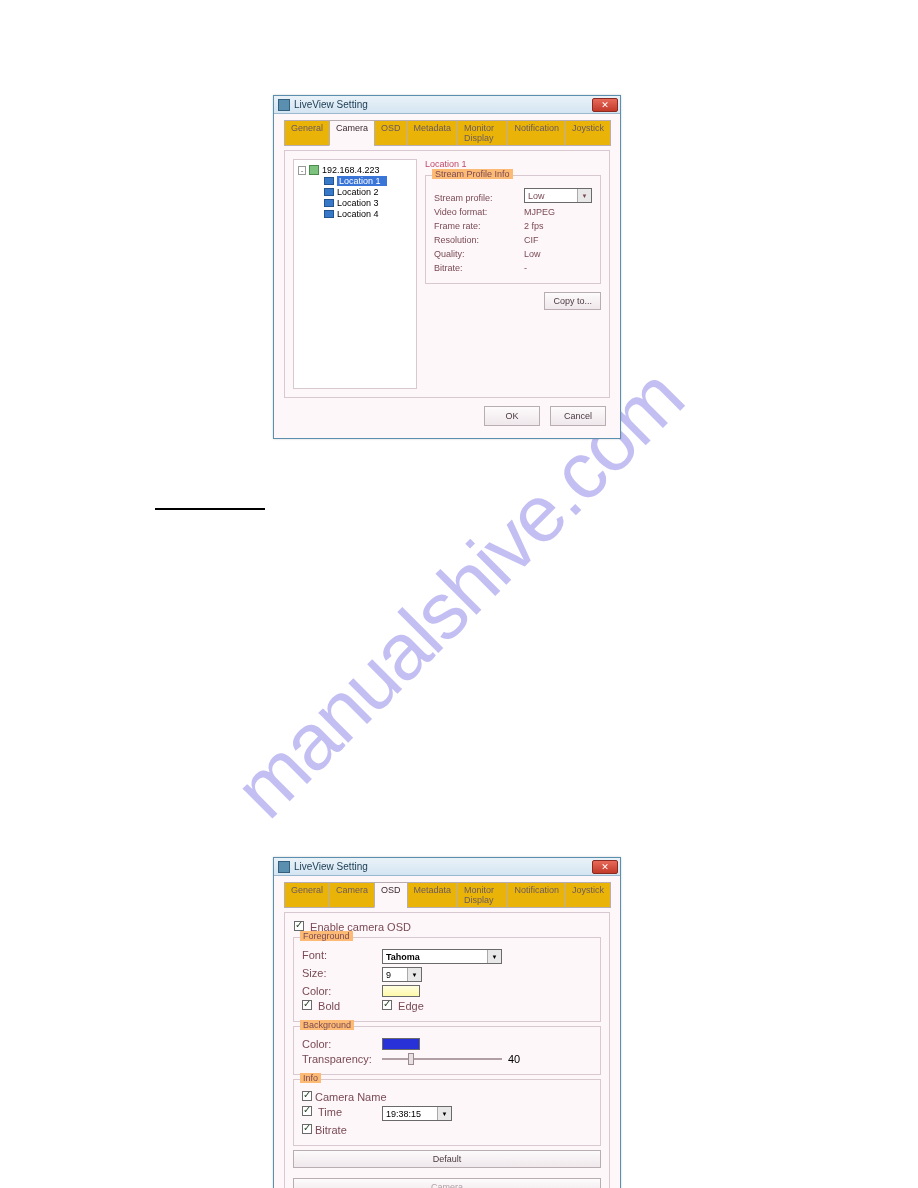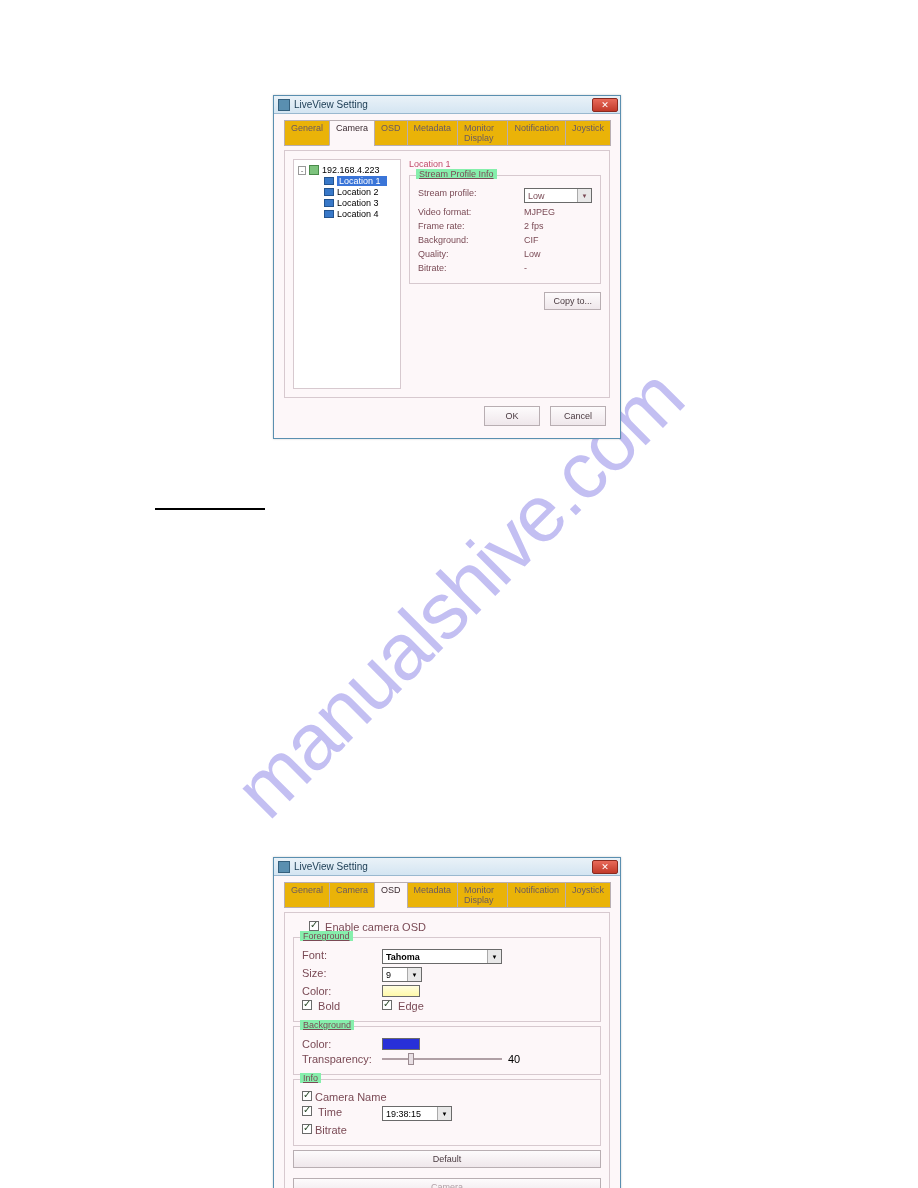--- a/index.html
+++ b/index.html
@@ -78,24 +78,24 @@
   .dev-icon {
     width: 10px; height: 10px; display: inline-block; background: #7dc37d;
     border: 1px solid #4a8a4a;
   }
   .tree-label { }
   .tree-label.selected { background: #3a75d8; color: #fff; padding: 0 6px 0 2px; }
   .right-panel { flex: 1; font-size: 9px; color: #7a4a55; }
   .location-header { color: #c04a6a; font-size: 9px; margin-bottom: 6px; }
   .group-box { border: 1px solid #d7c9cf; padding: 8px 8px 6px 8px; margin-bottom: 6px; position: relative; }
   .group-title {
-    position: absolute; top: -7px; left: 6px; background: #86efac;
-    padding: 0 3px; font-size: 9px; color: #7a4a55; text-decoration: underline;
-  }
-  .kv-row { display: flex; align-items: flex-start; margin: 4px 0; gap: 20px; }
+    position: absolute; top: -7px; left: 6px; background: #fdba74;
+    padding: 0 3px; font-size: 9px; color: #7a4a55;
+  }
+  .kv-row { display: flex; align-items: flex-end; margin: 4px 0; gap: 4px; }
   .kv-label { width: 86px; color: #7a4a55; }
   .kv-value { flex: 1; color: #7a4a55; }
   .combo {
     width: 68px; height: 15px; border: 1px solid #6a6a6a; background: #fff;
     display: flex; align-items: center; justify-content: space-between;
     padding: 0 0 0 3px; font-size: 9px;
   }
   .combo-arrow {
     width: 14px; height: 13px; background: #e8e8e8; border-left: 1px solid #aaa;
     display: flex; align-items: center; justify-content: center; font-size: 6px;
@@ -191,21 +191,21 @@
                 </div>
                 <div class="kv-row">
                   <div class="kv-label">Video format:</div>
                   <div class="kv-value">MJPEG</div>
                 </div>
                 <div class="kv-row">
                   <div class="kv-label">Frame rate:</div>
                   <div class="kv-value">2 fps</div>
                 </div>
                 <div class="kv-row">
-                  <div class="kv-label">Background:</div>
+                  <div class="kv-label">Resolution:</div>
                   <div class="kv-value">CIF</div>
                 </div>
                 <div class="kv-row">
                   <div class="kv-label">Quality:</div>
                   <div class="kv-value">Low</div>
                 </div>
                 <div class="kv-row">
                   <div class="kv-label">Bitrate:</div>
                   <div class="kv-value">-</div>
                 </div>
@@ -237,21 +237,21 @@
         <div class="tabstrip">
           <div class="tab">General</div>
           <div class="tab">Camera</div>
           <div class="tab active">OSD</div>
           <div class="tab">Metadata</div>
           <div class="tab">Monitor Display</div>
           <div class="tab">Notification</div>
           <div class="tab">Joystick</div>
         </div>
         <div class="panel-area" style="padding:6px 8px;">
-          <div style="margin:2px 0 4px 16px;">
+          <div style="margin:2px 0 4px 1px;">
             <span class="chk checked"></span>
             <span class="chk-label">Enable camera OSD</span>
           </div>
 
           <div class="group-box" style="margin-bottom:4px;">
             <div class="group-title">Foreground</div>
             <div class="osd-row">
               <div class="osd-label">Font:</div>
               <div class="combo wide-combo">
                 <span style="font-weight:bold">Tahoma</span>

